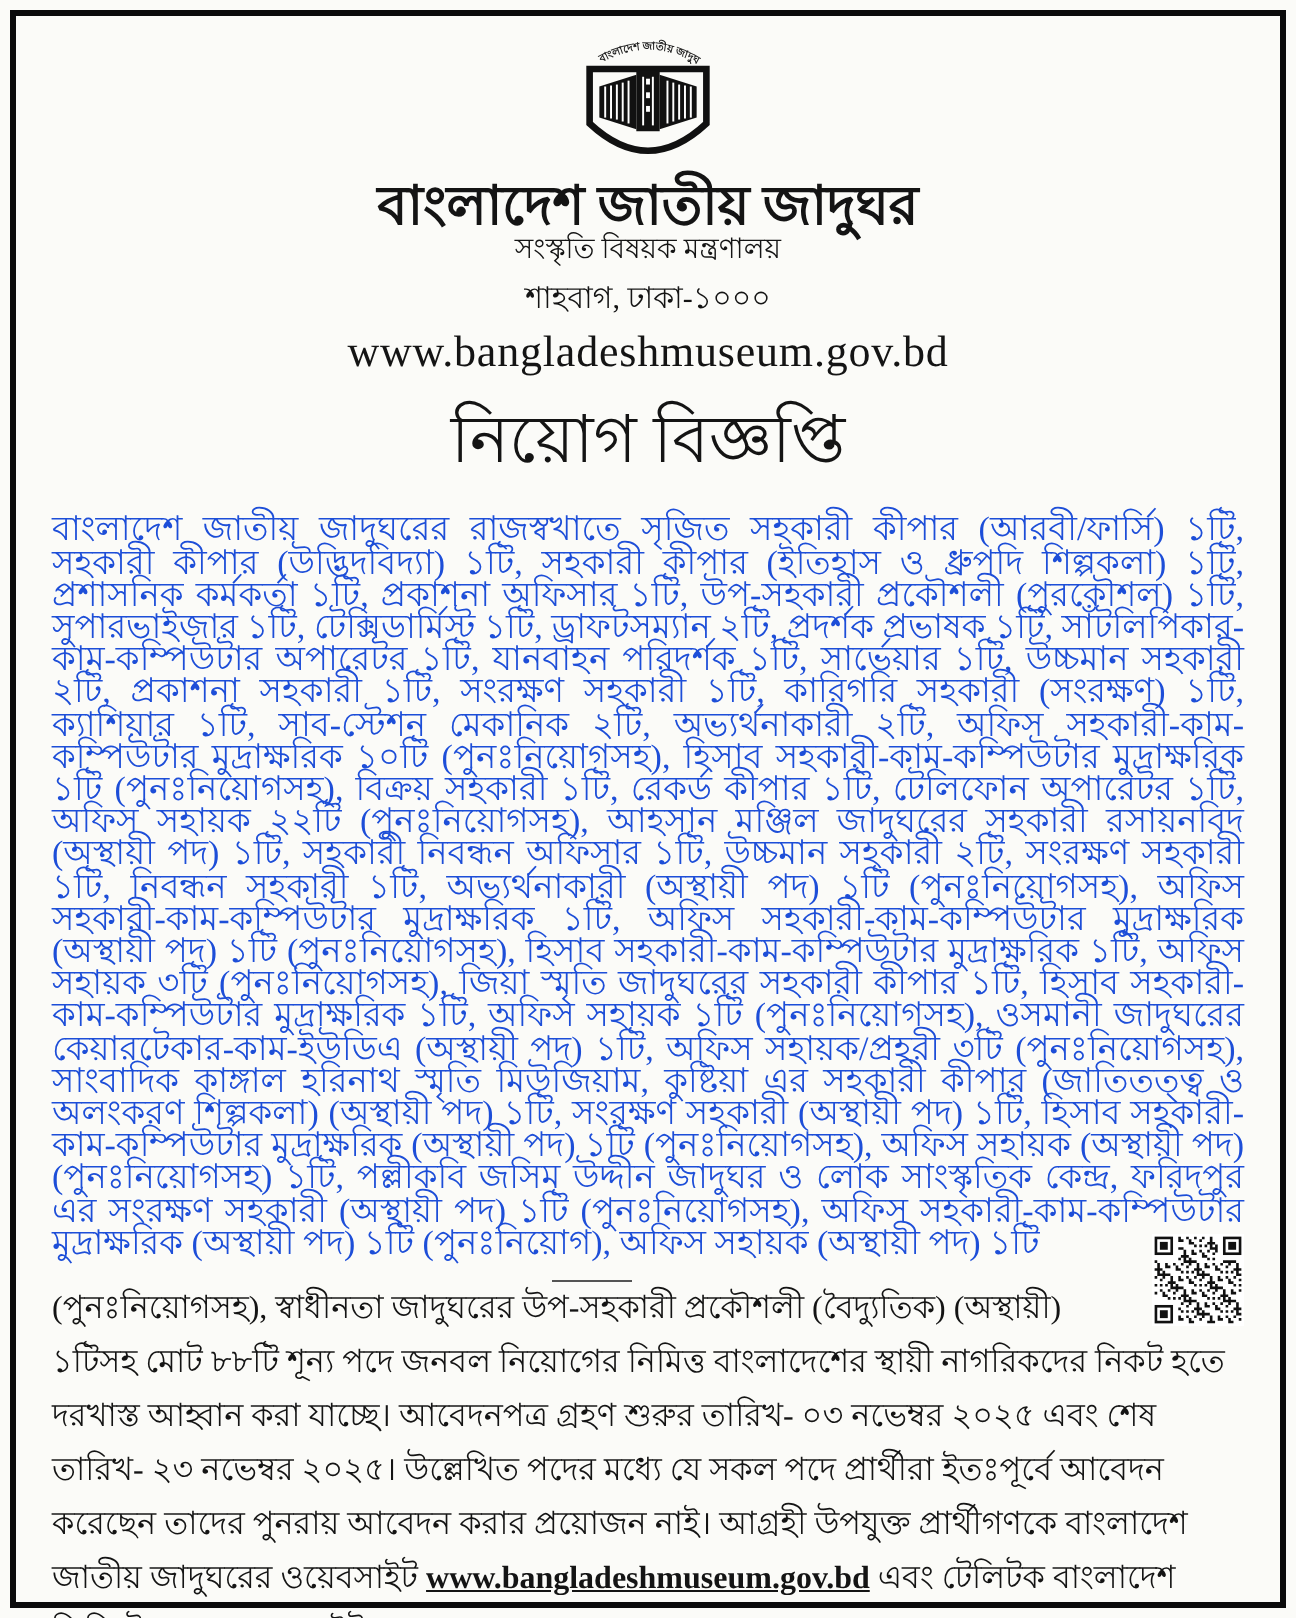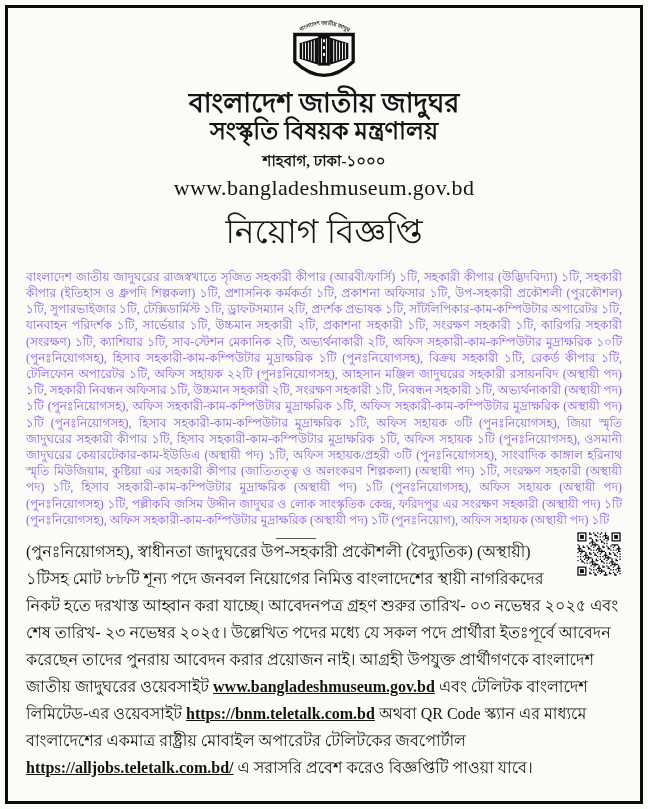--- a/index.html
+++ b/index.html
@@ -4,25 +4,25 @@
 <style>
   *{margin:0;padding:0;box-sizing:border-box}
   html,body{background:#e9e9e7}
   body{font-family:"Liberation Serif","DejaVu Serif",serif;-webkit-font-smoothing:antialiased}
   .sheet{position:relative;width:648px;height:809px;margin:0 auto;background:#fbfbf8;color:#141414;overflow:hidden}
   .frame{position:absolute;inset:5px;border:3px solid #0b0b0b;pointer-events:none}
   .content{position:absolute;inset:8px;padding:6px 18px 8px}
   .header{text-align:center}
   .logo{display:block;margin:2px auto 0}
   .org-name{font-size:27px;font-weight:bold;line-height:1.12}
-  .ministry{font-size:24px;font-weight:bold;line-height:1.15}
-  .addr{font-size:15px;font-weight:bold;margin-top:3px}
+  .ministry{font-size:14px;font-weight:normal;line-height:1.15}
+  .addr{font-size:15px;font-weight:normal;margin-top:3px}
   .site{font-size:22px;margin-top:1px;letter-spacing:.4px}
   .notice-title{font-size:33px;font-weight:normal;margin:5px 0 7px;text-align:center}
-  .body-text{text-align:justify;font-size:12px;line-height:16.2px;color:#8b5cf6}
+  .body-text{text-align:justify;font-size:17px;line-height:16.2px;color:#1d4ed8}
   .doc-link{font-weight:bold;text-decoration:underline;color:#141414;cursor:pointer}
   .qr-float{float:right;width:46px;margin:3px 0 2px 10px;text-align:center}
   .qr-float svg{display:block;width:46px;height:46px}
   .qr-rule{border:0;border-top:1.5px solid #555;width:40px;margin:10px auto 0}
   .doc-number{position:absolute;left:26px;bottom:14px;font-size:13px;color:#222}
 </style>
 </head>
 <body>
 
 <div class="sheet">

